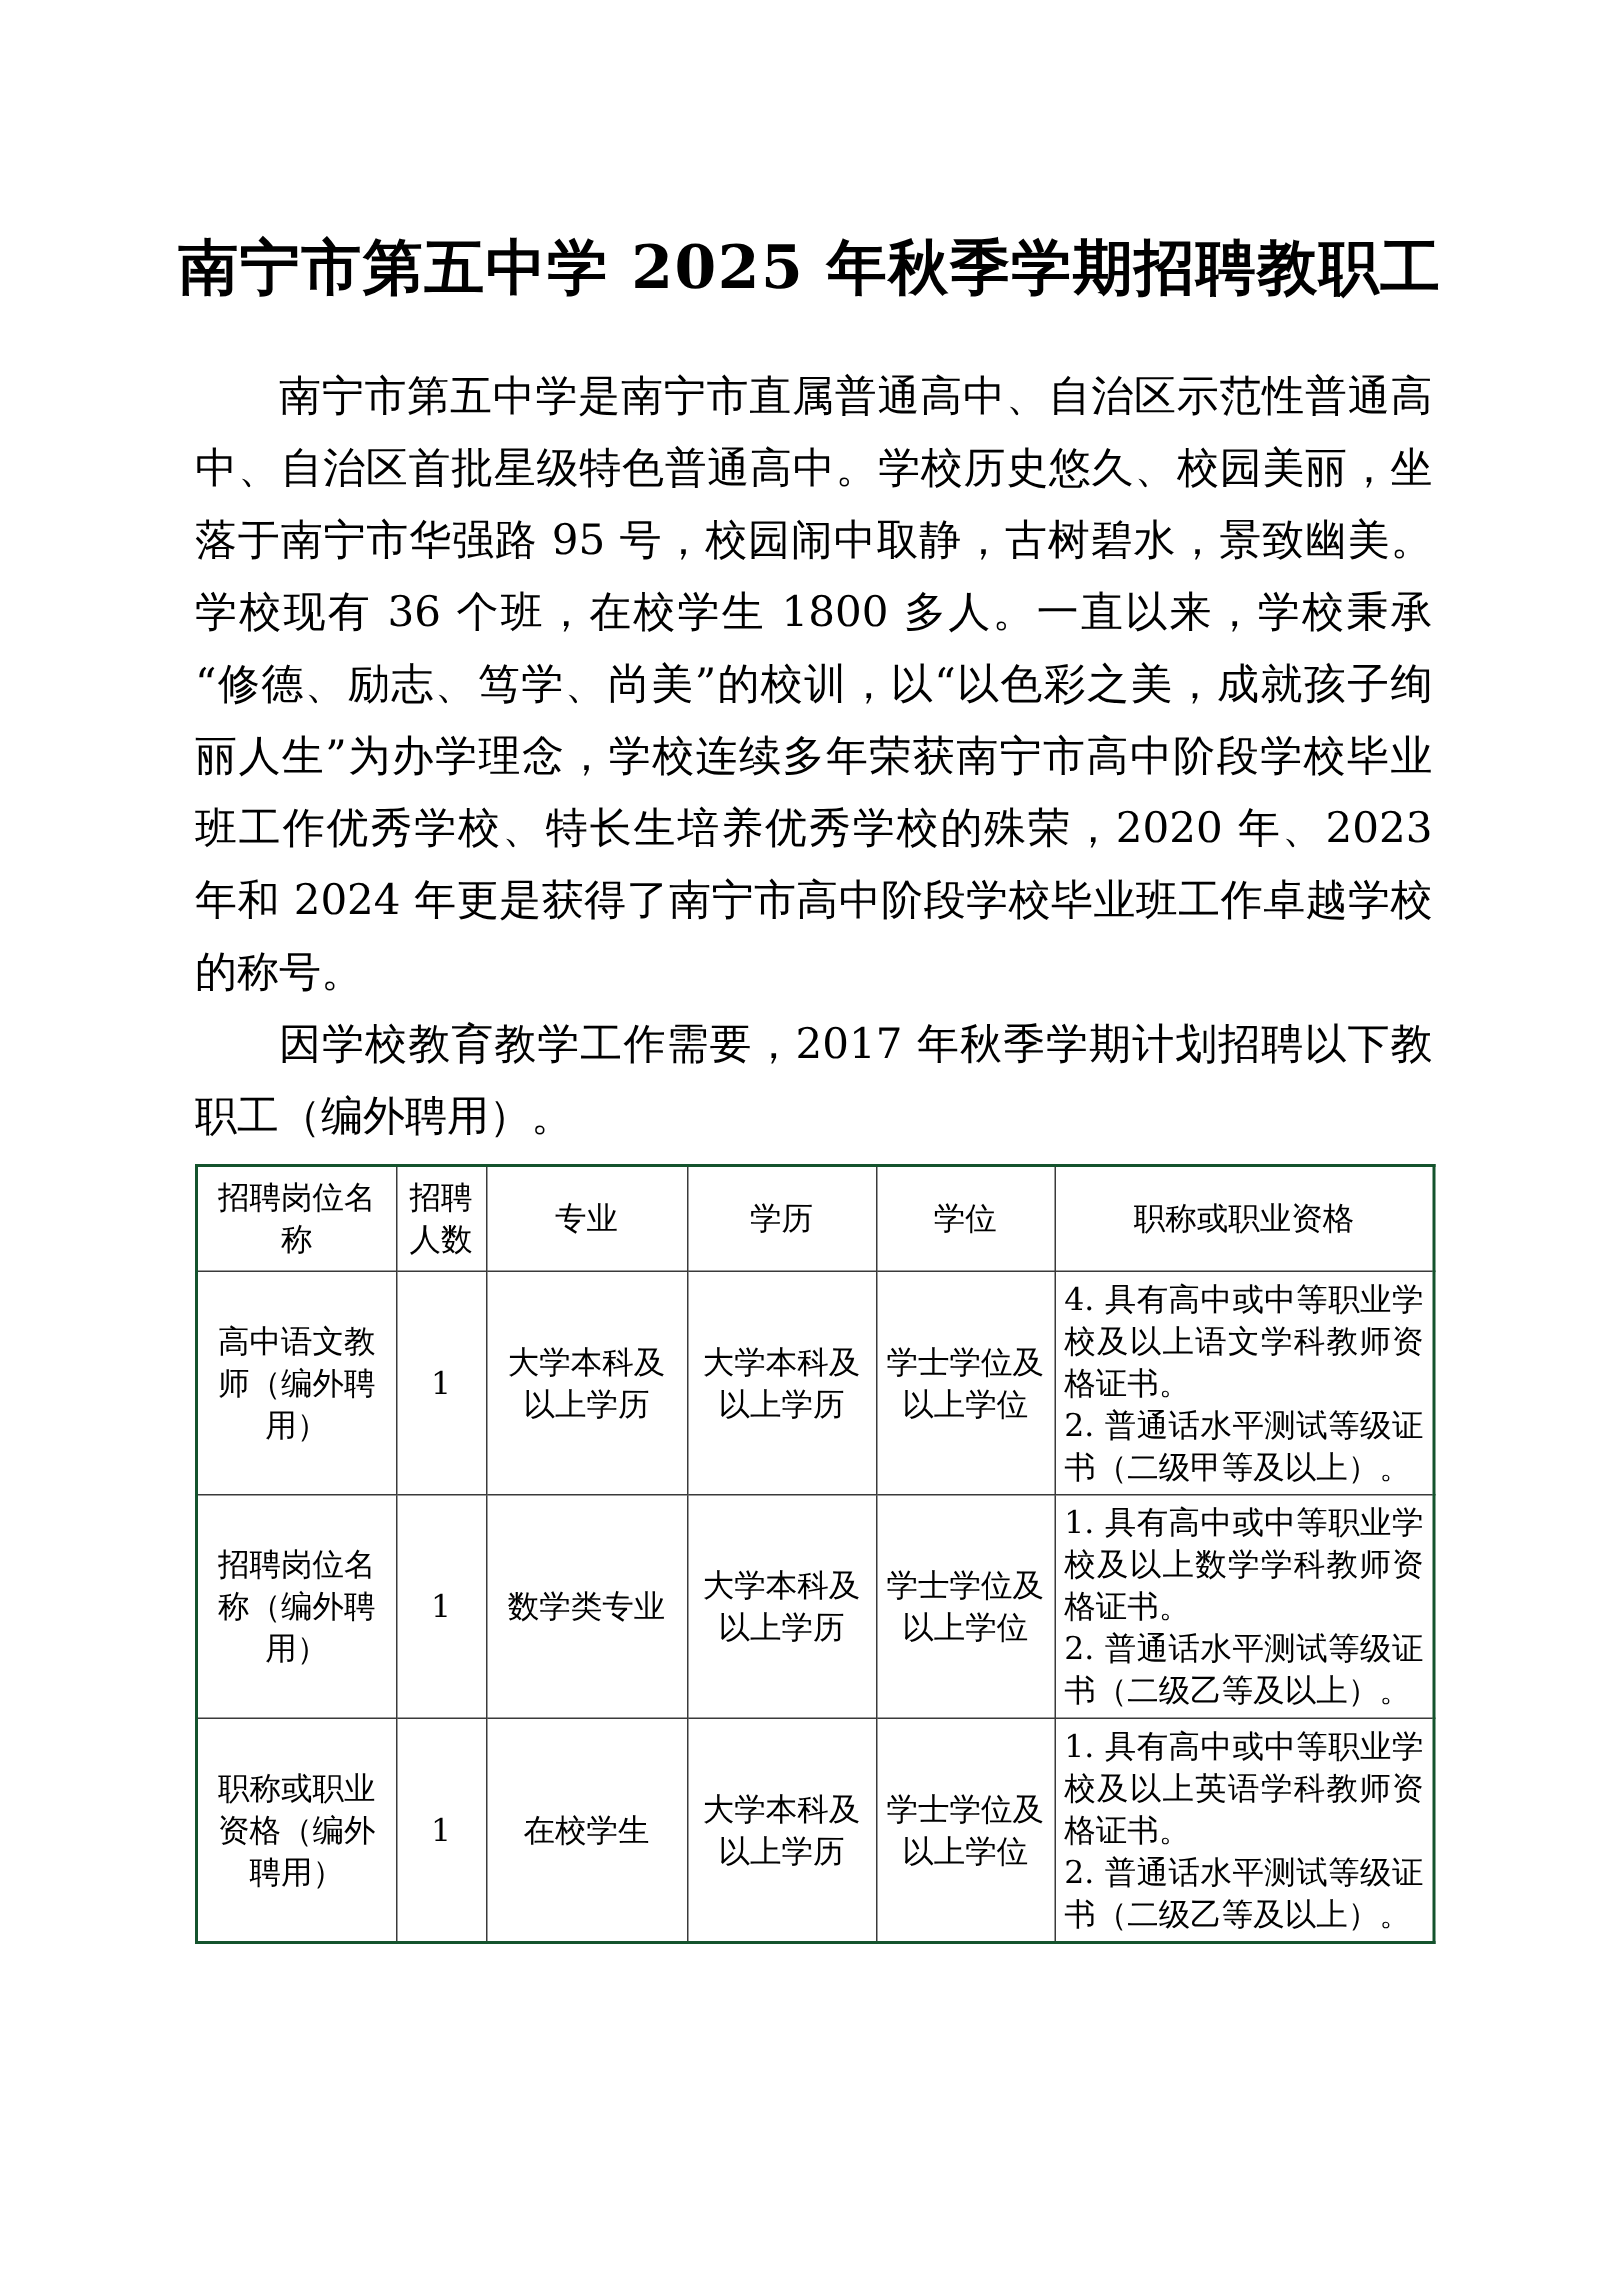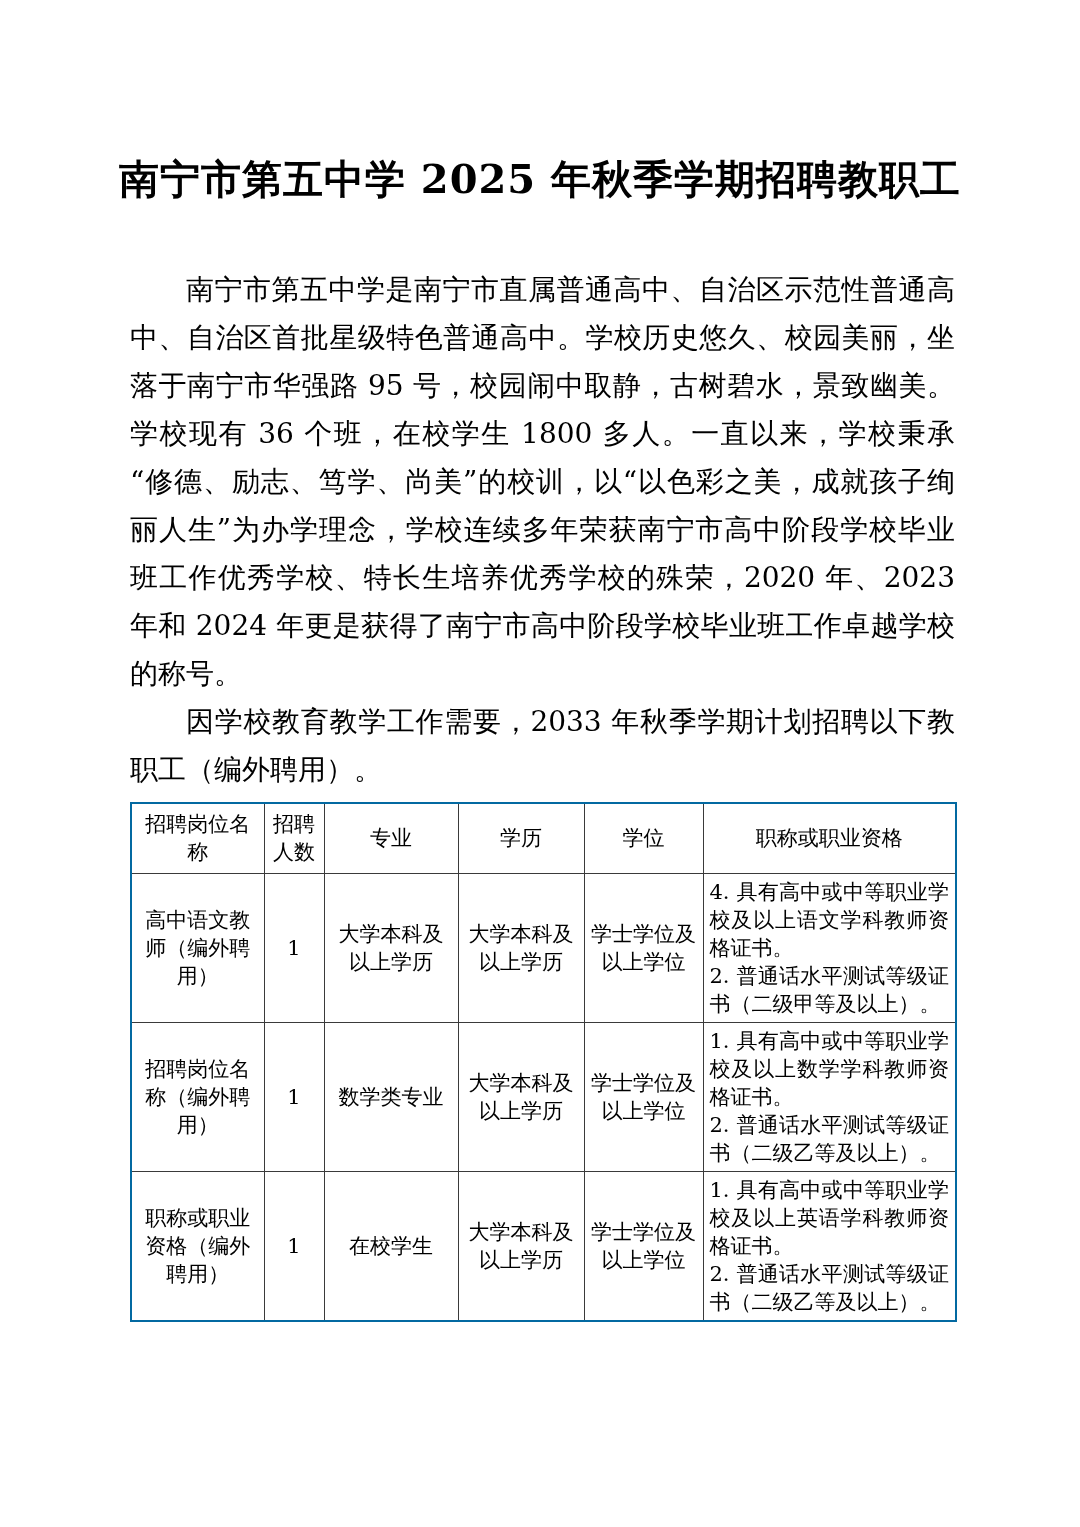--- a/index.html
+++ b/index.html
@@ -32,42 +32,42 @@
   .body-para {
     margin: 0;
     font-size: 28px;
     line-height: 48px;
     text-align: justify;
     text-justify: inter-character;
     text-indent: 2em;
     font-family: "DejaVu Serif", serif;
   }
   .body-para.first {
-    margin-top: 58px;
+    margin-top: 32px;
   }
   .section-heading {
     margin: 10px 0 0 0;
     padding-left: 66px;
     font-size: 30px;
     font-weight: bold;
     line-height: 38px;
     font-family: "DejaVu Sans", sans-serif;
   }
   table.recruit {
     margin-top: 8px;
     border-collapse: collapse;
     table-layout: fixed;
     width: 825px;
     font-family: "DejaVu Serif", serif;
   }
   table.recruit, table.recruit td, table.recruit th {
     border: 1px solid #3a3a3a;
   }
   table.recruit {
-    border: 2px solid #0369a1;
+    border: 2px solid #14532d;
   }
   table.recruit th, table.recruit td {
     font-size: 21px;
     line-height: 28px;
     font-weight: normal;
     text-align: center;
     vertical-align: middle;
     padding: 4px 6px;
     word-break: break-all;
   }
@@ -94,21 +94,21 @@
 <body>
 
 <div class="page">
 
   <h1 class="doc-title"><span>南宁市第五中学 2025 年秋季学期招聘教职工</span><br></h1>
 
   <div class="content">
 
     <p class="body-para first">南宁市第五中学是南宁市直属普通高中、自治区示范性普通高中、自治区首批星级特色普通高中。学校历史悠久、校园美丽，坐落于南宁市华强路 95 号，校园闹中取静，古树碧水，景致幽美。学校现有 36 个班，在校学生 1800 多人。一直以来，学校秉承“修德、励志、笃学、尚美”的校训，以“以色彩之美，成就孩子绚丽人生”为办学理念，学校连续多年荣获南宁市高中阶段学校毕业班工作优秀学校、特长生培养优秀学校的殊荣，2020 年、2023 年和 2024 年更是获得了南宁市高中阶段学校毕业班工作卓越学校的称号。</p>
 
-    <p class="body-para">因学校教育教学工作需要，2033 年秋季学期计划招聘以下教职工（编外聘用）。</p>
+    <p class="body-para">因学校教育教学工作需要，2017 年秋季学期计划招聘以下教职工（编外聘用）。</p>
 
 
     <table class="recruit">
       <colgroup>
         <col class="c1">
           <col class="c2">
           <col class="c3">
           <col class="c4">
           <col class="c5">
           <col class="c6">

